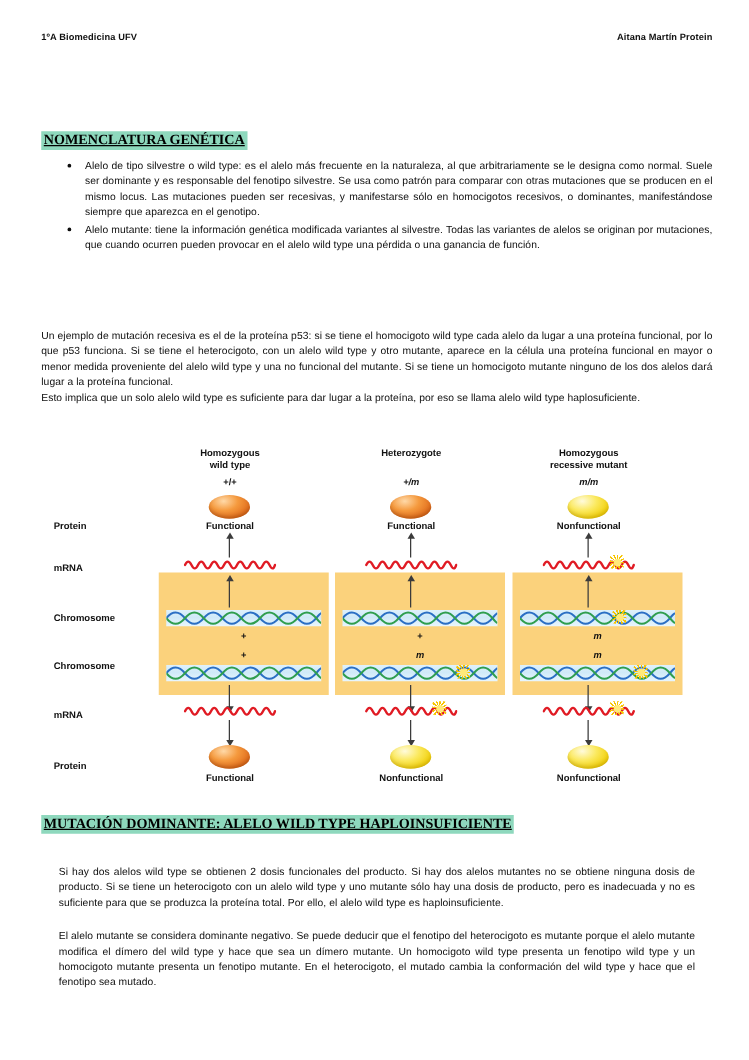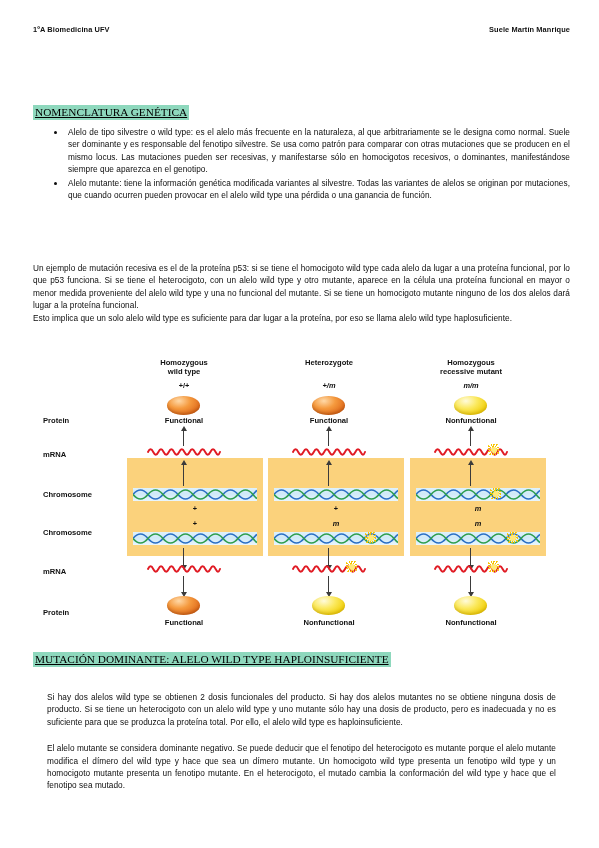--- a/index.html
+++ b/index.html
@@ -32,21 +32,21 @@
     text-decoration:underline;
     text-underline-offset:2px;
   }
   .title-line.l1{padding:0 4px;}
   .title-line.l2{padding:0 4px;}
 
   
   .sec-h{
     position:absolute;
     font-family:"Liberation Serif", serif;
-    font-weight:400;font-size:11.3px;line-height:13px;
+    font-weight:700;font-size:11.3px;line-height:13px;
     color:#000;background:#8ed8bd;
     text-decoration:underline;text-underline-offset:1px;
     padding:1px 2px 1px 2px;white-space:nowrap;
   }
   #sec-nomenclatura{left:33px;top:105px;}
   #sec-recesiva{left:33px;top:237px;}
   #sec-dominante{left:33px;top:652px;}
 
   
   .para{
@@ -166,21 +166,21 @@
     position:absolute;text-align:center;font-size:7.4px;font-weight:700;color:#111;
   }
 </style>
 </head>
 <body>
 
 <div class="page">
 
   <div class="runhead">
     <span>1ºA Biomedicina UFV</span>
-    <span>Suele Martín Manrique</span>
+    <span>Aitana Martín Protein</span>
   </div>
 
 
   <div class="sec-h" id="sec-nomenclatura">NOMENCLATURA GENÉTICA</div>
 
   <div class="bullets">
     <ul>
       <li>Alelo de tipo silvestre o wild type: es el alelo más frecuente en la naturaleza, al que arbitrariamente se le designa como normal. Suele ser dominante y es responsable del fenotipo silvestre. Se usa como patrón para comparar con otras mutaciones que se producen en el mismo locus. Las mutaciones pueden ser recesivas, y manifestarse sólo en homocigotos recesivos, o dominantes, manifestándose siempre que aparezca en el genotipo.</li>
       <li>Alelo mutante: tiene la información genética modificada variantes al silvestre. Todas las variantes de alelos se originan por mutaciones, que cuando ocurren pueden provocar en el alelo wild type una pérdida o una ganancia de función.</li>
     </ul>

